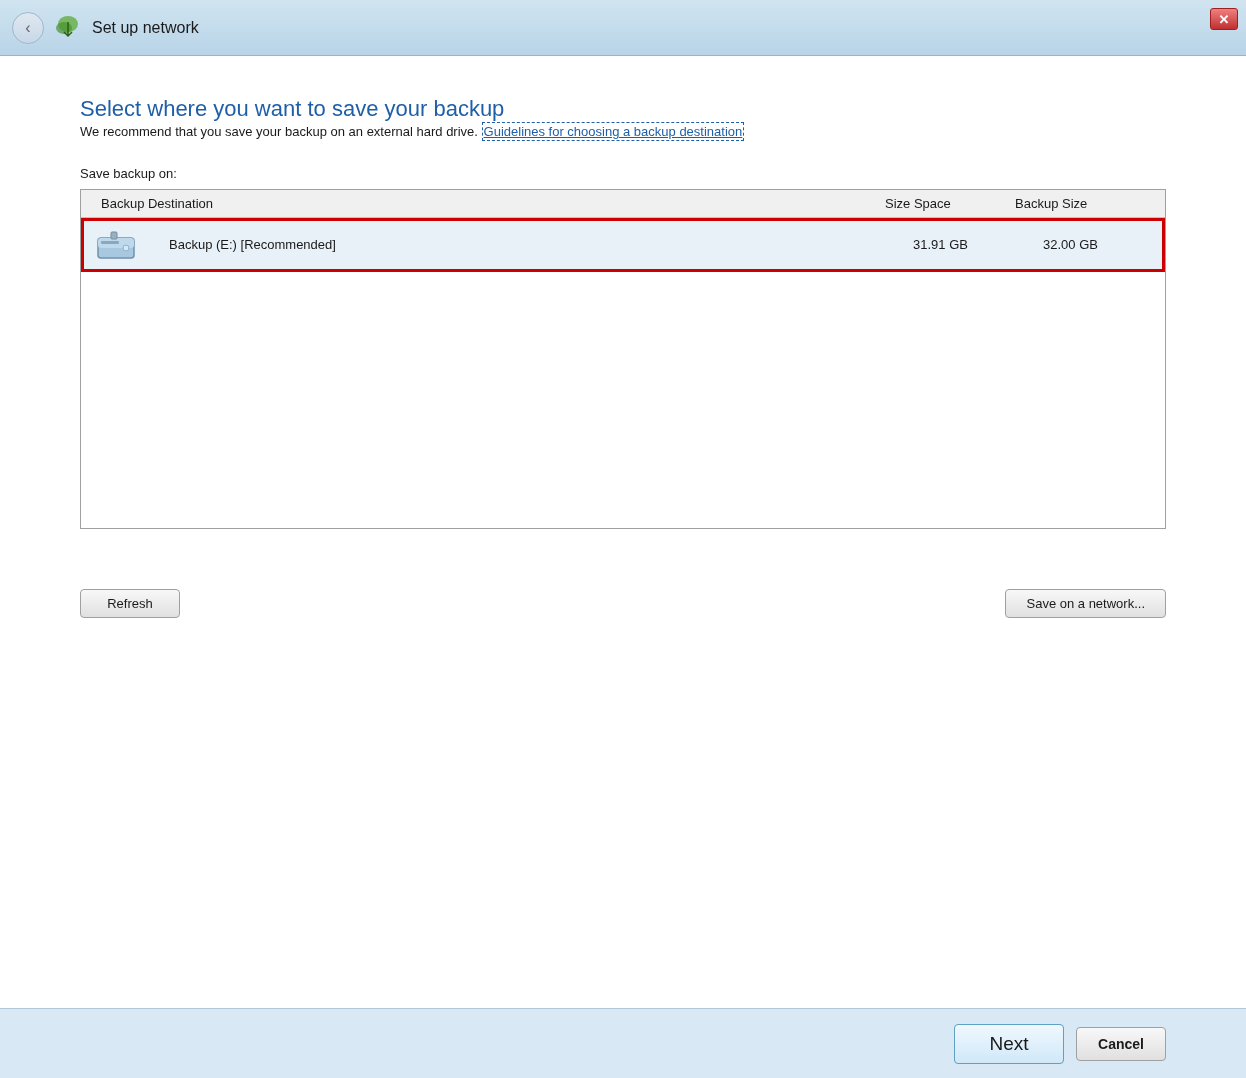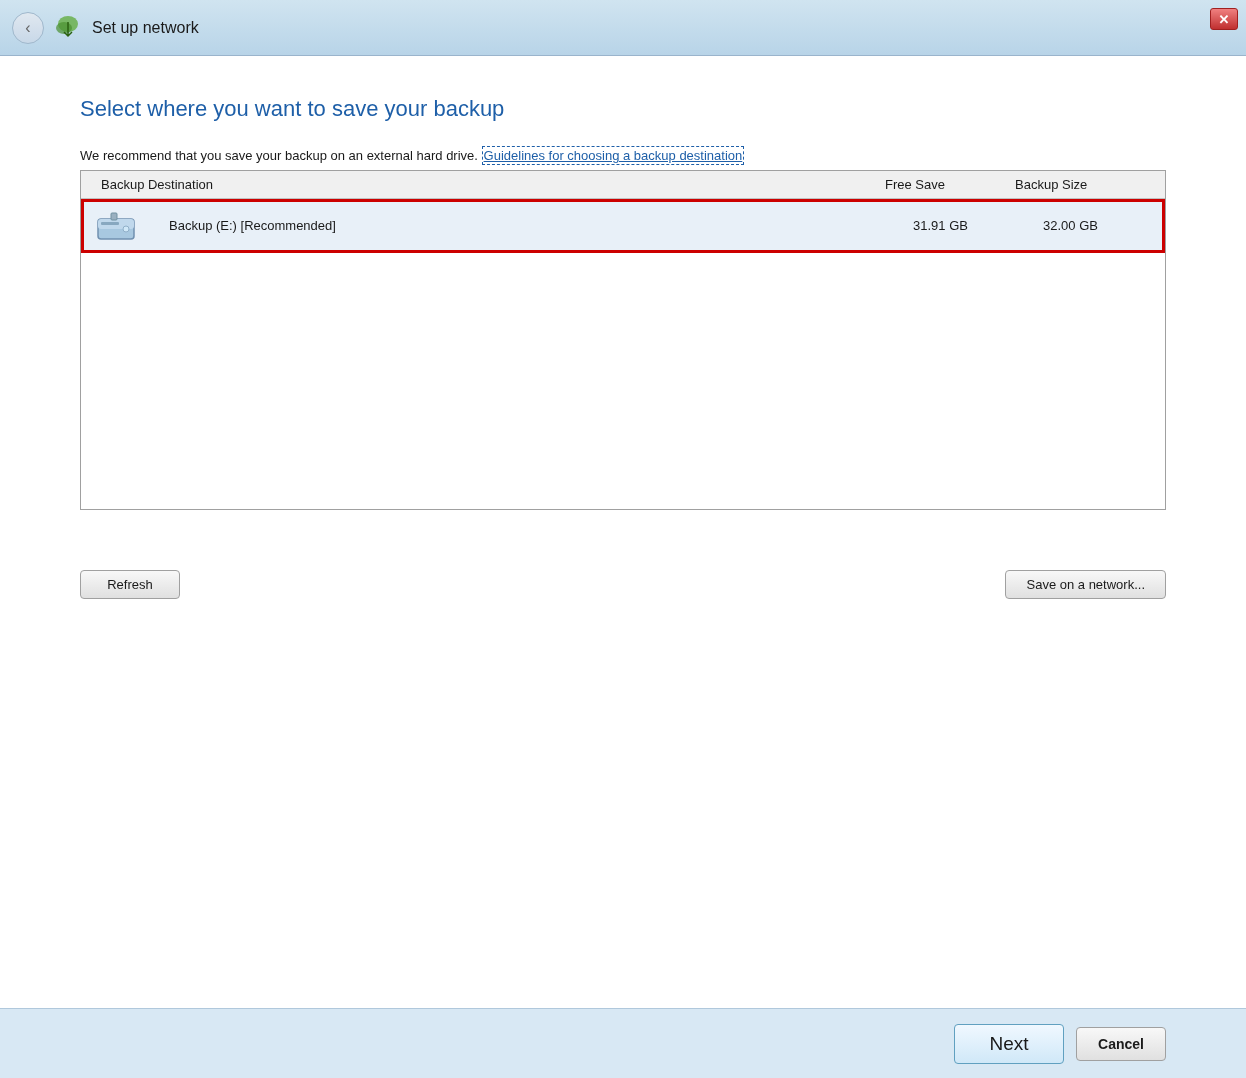--- a/index.html
+++ b/index.html
@@ -80,21 +80,20 @@
       margin: 0;
       padding: 40px 80px 20px 80px;
       display: flex;
       flex-direction: column;
     }
 
     .page-title {
       font-size: 22px;
       color: #1e5fa8;
       font-weight: normal;
-      margin-bottom: 24px;
     }
 
     .description-text {
       font-size: 13px;
       color: #1a1a1a;
       margin-bottom: 4px;
       line-height: 1.5;
     }
 
     .guidelines-link {
@@ -249,26 +248,27 @@
 </div>
 
 <div class="main-content">
   <h1 class="page-title">Select where you want to save your backup</h1>
 
   <p class="description-text">
     <span>We recommend that you save your backup on an external hard drive.</span>
     <span> </span><a class="guidelines-link">Guidelines for choosing a backup destination</a>
   </p>
 
+  <p class="save-backup-label">Save backup on:</p>
 
   <div class="table-container">
 
     <div class="table-header">
       <div class="table-header-cell">Backup Destination</div>
-      <div class="table-header-cell">Free Save</div>
+      <div class="table-header-cell">Size Space</div>
       <div class="table-header-cell">Backup Size</div>
     </div>
 
     <div class="table-row">
       <div class="table-row-content">
         <div class="drive-icon">
           <svg viewBox="0 0 40 30" xmlns="http://www.w3.org/2000/svg">
 
             <rect x="2" y="8" width="36" height="20" rx="3" ry="3" fill="#a8c8e0" stroke="#7090b0" stroke-width="1.5"></rect>
             <rect x="2" y="8" width="36" height="10" rx="3" ry="3" fill="#c0d8ec"></rect>

